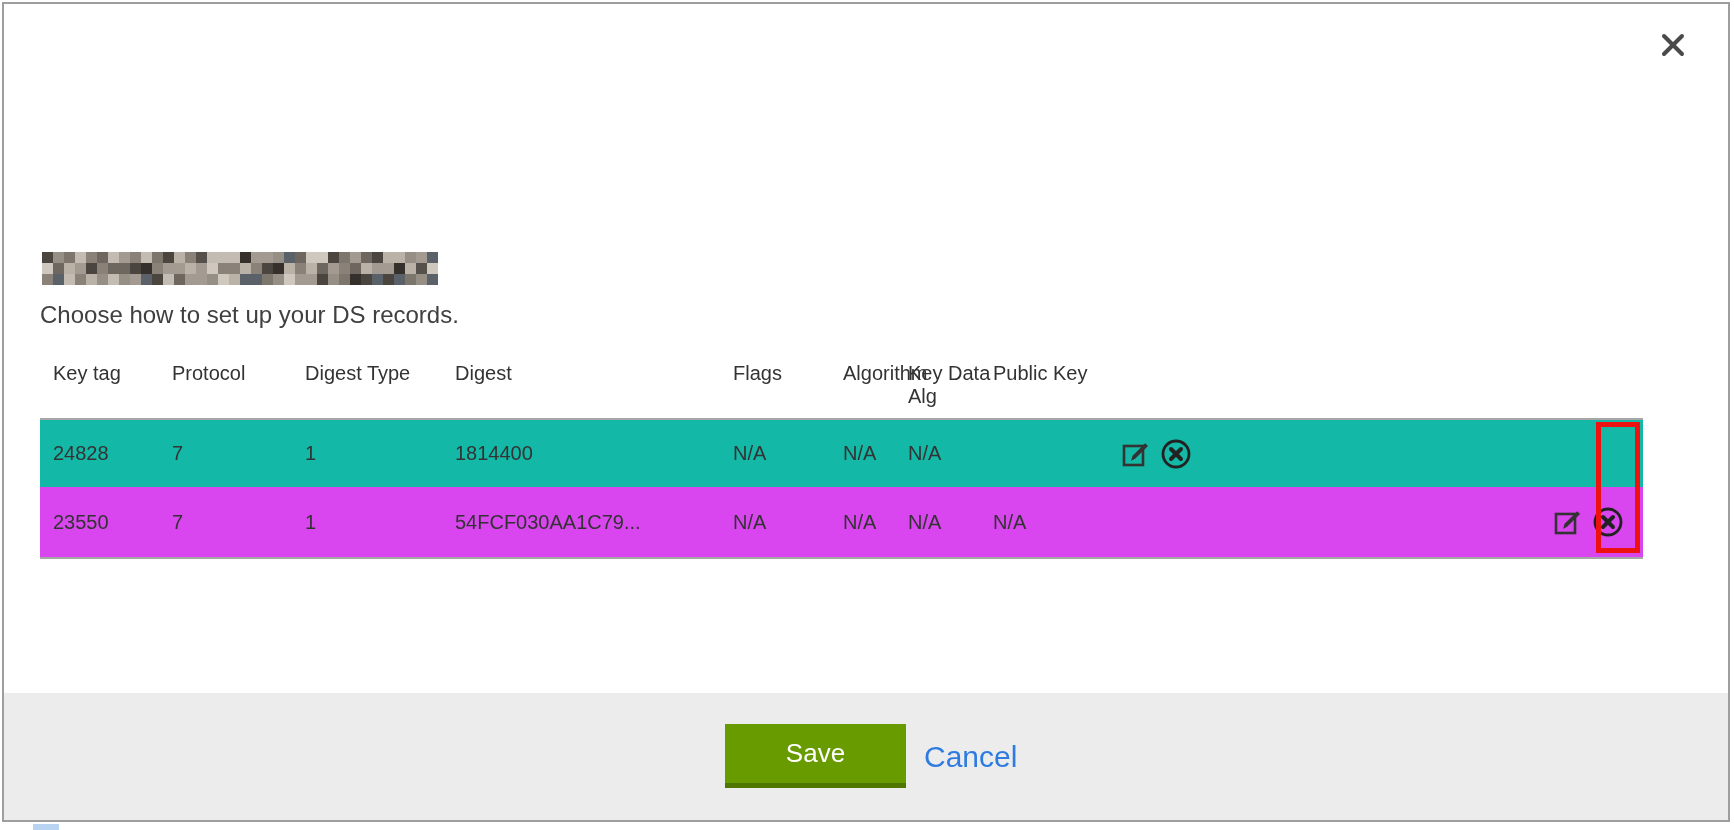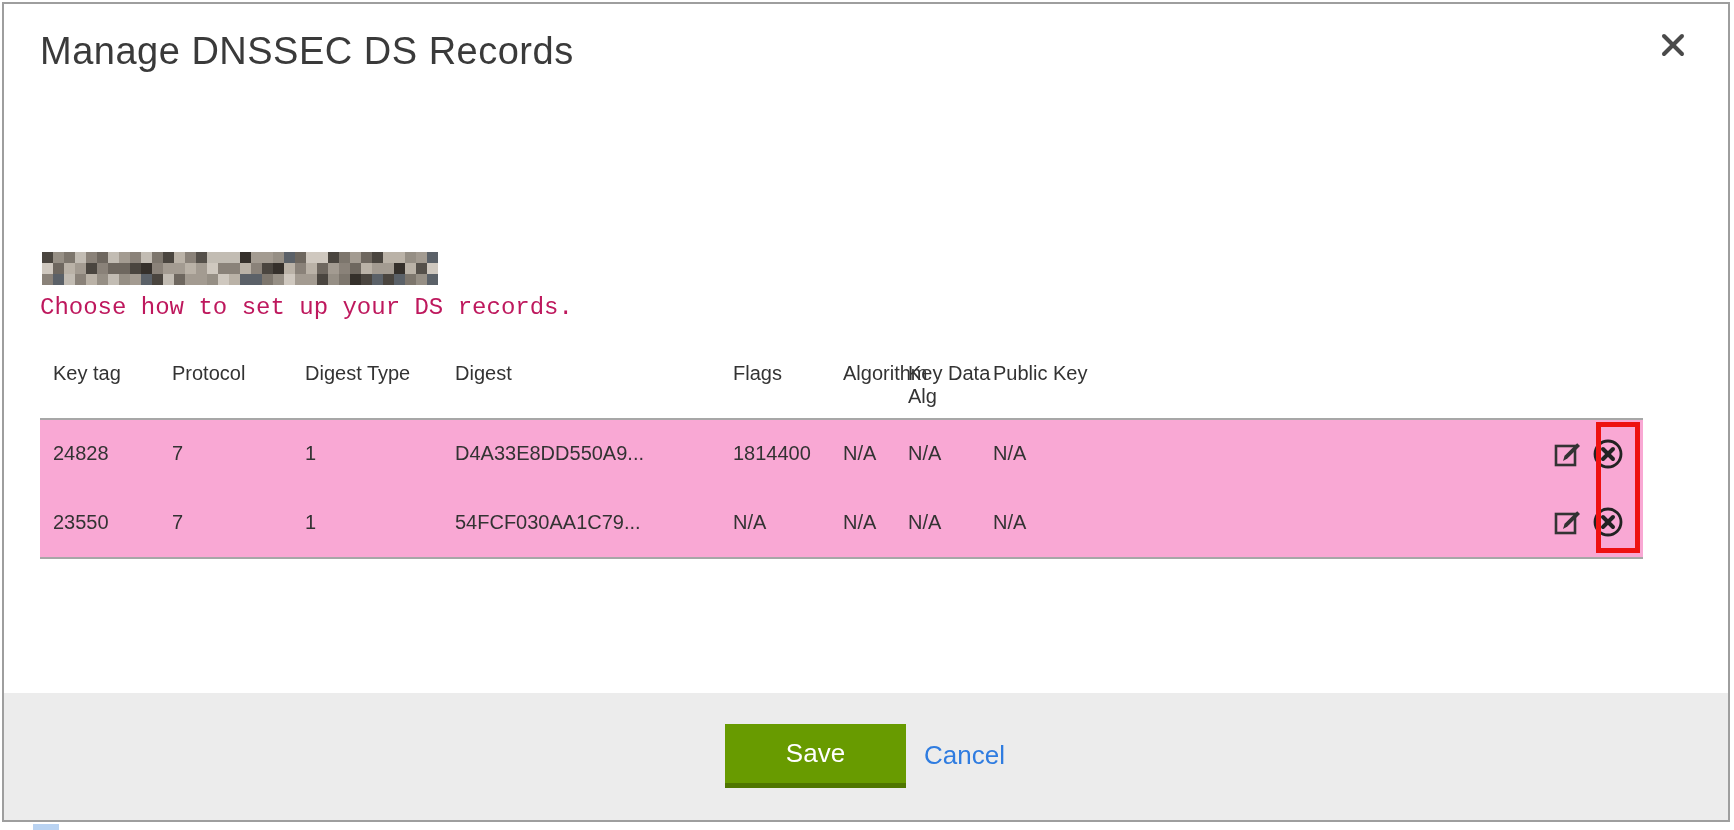--- a/index.html
+++ b/index.html
@@ -16,29 +16,29 @@
     font-size:38px; font-weight:300; color:#3a3a3a; letter-spacing:0.5px;
   }
 
   .close-btn { position:absolute; right:42px; top:28px; width:26px; height:26px; cursor:pointer; }
 
   .redacted {
     position:absolute; left:38px; top:248px;
     display:grid; grid-template-columns:repeat(36,11px); grid-auto-rows:11px;
   }
 
-  .subtitle { position:absolute; left:36px; top:290px; font-size:24px; color:#be185d;font-family:Liberation Mono, monospace; }
+  .subtitle { position:absolute; left:36px; top:297px; font-size:24px; color:#404040; }
 
   .ds-table { position:absolute; left:36px; top:351px; width:1603px; font-size:20px; color:#333; }
   .trow { display:grid; grid-template-columns:132px 133px 150px 278px 110px 65px 85px 115px 432px 1fr; align-items:center; }
   .trow > div:first-child { padding-left:13px; }
   .thead { height:63px; align-items:start; }
   .thead > div { padding-top:7px; }
-  .row1 { height:69px; background:#f9a8d4; border-top:2px solid #a7a7a7; }
-  .row2 { height:72px; background:#f9a8d4; border-bottom:2px solid #a7a7a7; }
+  .row1 { height:69px; background:#14b8a6; border-top:2px solid #a7a7a7; }
+  .row2 { height:72px; background:#d946ef; border-bottom:2px solid #a7a7a7; }
   .actions { display:flex; align-items:center; gap:8px; padding-left:12px; }
   .icon-btn { width:32px; height:32px; display:inline-flex; align-items:center; justify-content:center; cursor:pointer; }
 
   .highlight-box {
     position:absolute; left:1592px; top:418px; width:44px; height:131px;
     border:5px solid #ee1111; z-index:5; pointer-events:none;
   }
 
   .add-btn {
     position:absolute; left:41px; top:569px; width:233px; height:48px;
@@ -50,31 +50,30 @@
     position:absolute; left:0; bottom:0; width:100%; height:127px;
     background:#ececec;
   }
   .save-btn {
     position:absolute; left:721px; top:31px; width:181px; height:64px;
     background:#689b00; border:none; border-bottom:5px solid #4f7600;
     color:#fff; font-size:26px; font-family:"Liberation Sans", sans-serif; cursor:pointer;
   }
   .cancel-link {
     position:absolute; left:920px; top:47px;
-    font-size:26px; color:#2f7ce0; text-decoration:none; cursor:pointer;
+    font-size:30px; color:#2f7ce0; text-decoration:none; cursor:pointer;
   }
 
   .bg-artifact { position:absolute; left:33px; top:824px; width:26px; height:6px; background:#b9d3f2; }
 </style>
 </head>
 <body>
 
 <div class="modal">
 
-  <div class="title">Manage DNSSEC DS Records</div>
 
   <span class="close-btn">
     <svg width="26" height="26" viewBox="0 0 26 26">
       <line x1="4" y1="4" x2="22" y2="22" stroke="#4a4a4a" stroke-width="4" stroke-linecap="round"></line>
       <line x1="22" y1="4" x2="4" y2="22" stroke="#4a4a4a" stroke-width="4" stroke-linecap="round"></line>
     </svg>
   </span>
 
   <div class="redacted">
       <div style="background: rgb(74, 69, 63);"></div>
@@ -199,21 +198,20 @@
       <div>Algorithm</div>
       <div>Key Data Alg</div>
       <div>Public Key</div>
       <div></div>
     </div>
 
     <div class="trow row1">
       <div>24828</div>
       <div>7</div>
       <div>1</div>
-      <div>D4A33E8DD550A9...</div>
       <div>1814400</div>
       <div>N/A</div>
       <div>N/A</div>
       <div>N/A</div>
       <div></div>
       <div class="actions">
         <span class="icon-btn">
           <svg width="30" height="30" viewBox="0 0 30 30">
             <rect x="3" y="7" width="19" height="19" fill="none" stroke="#333" stroke-width="2.6"></rect>
             <path d="M10 22 L11.6 16.8 L24.2 4.2 L27 7 L14.4 19.6 Z" fill="#333"></path>

